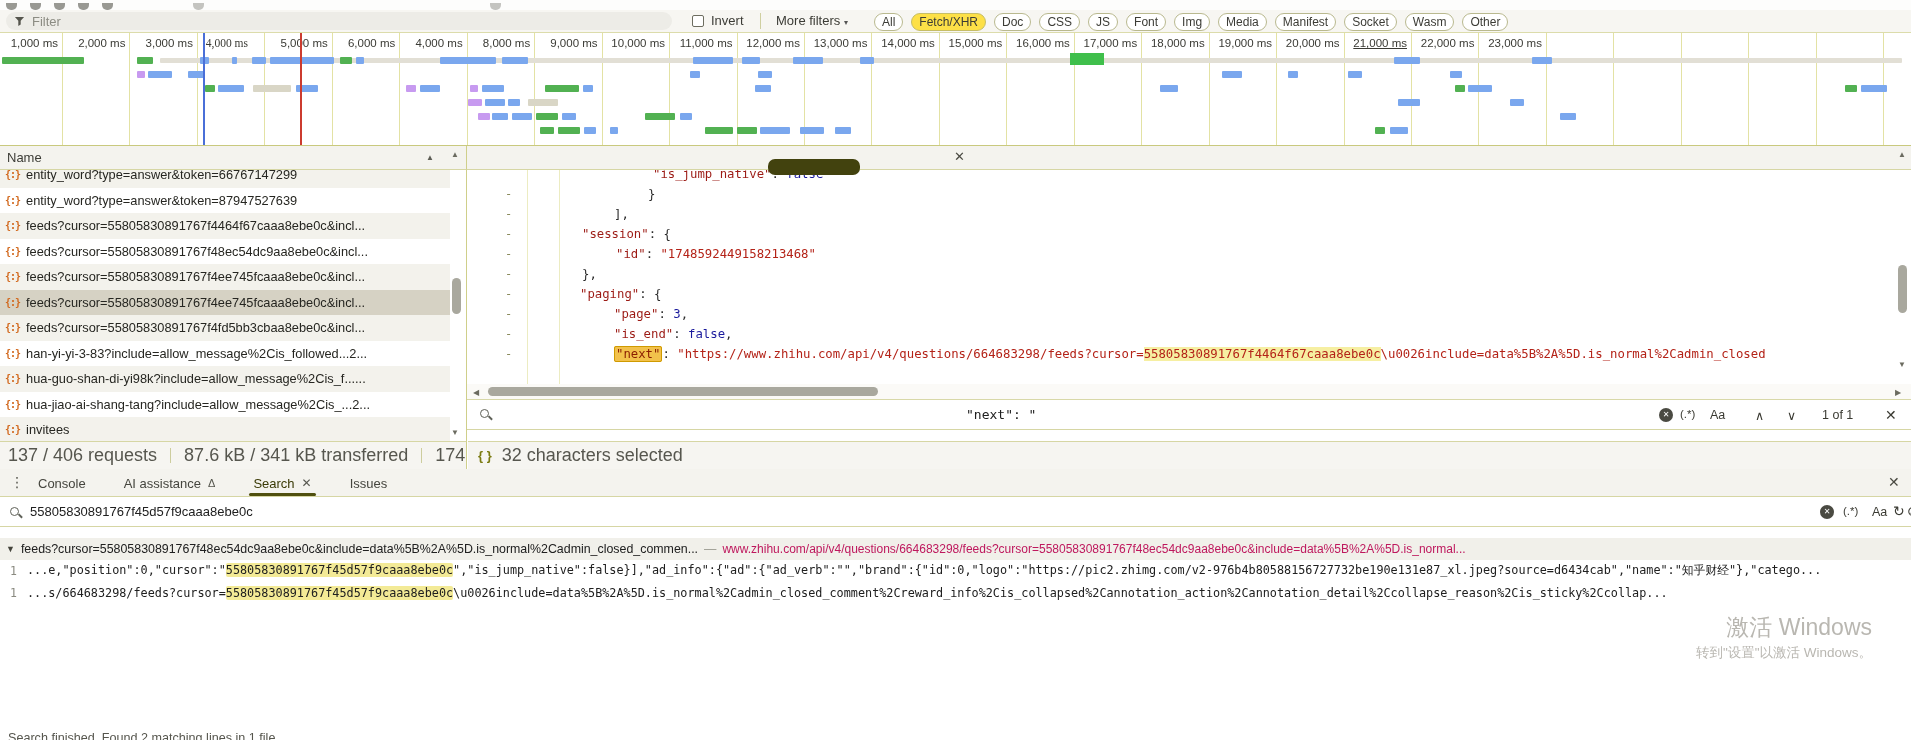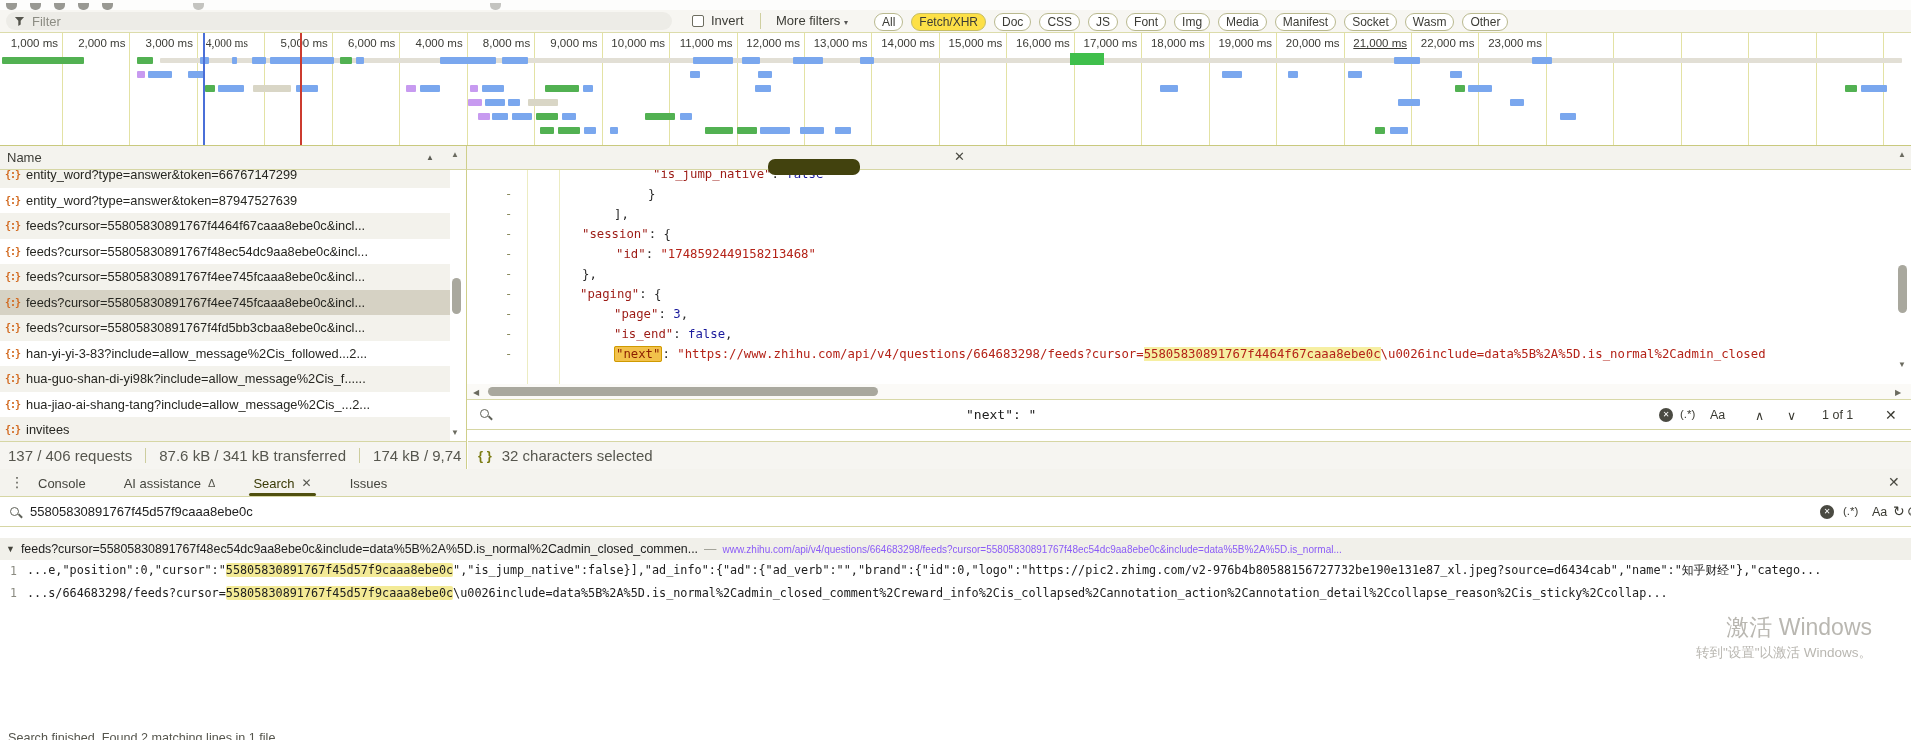--- a/index.html
+++ b/index.html
@@ -73,42 +73,42 @@
   .clear-ic { position:absolute; width:14px; height:14px; background:#4a4a42; border-radius:50%; color:#fff; font-size:8px;
               line-height:14px; text-align:center; }
   .lens { position:relative; width:9px; height:9px; border:1.5px solid #5f6158; border-radius:50%; display:inline-block; flex:none; }
   .lens::after { content:""; position:absolute; width:5px; height:1.5px; background:#5f6158; transform:rotate(45deg); right:-4.5px; bottom:-1.5px; }
 
   
   .status-left { left:0; top:441px; width:467px; height:28px; background:#f6f5f1; border-top:1px solid #d6d6a4; border-right:1px solid #cfcf8a;
                  display:flex; align-items:center; gap:13px; padding-left:8px; overflow:hidden; }
   .status-right { left:468px; top:441px; width:1443px; height:28px; background:#f6f5f1; border-top:1px solid #d6d6a4;
                   display:flex; align-items:center; gap:10px; padding-left:10px; }
-  .st-txt { font-size:15px; color:#56564e; white-space:nowrap; }
+  .st-txt { font-size:18px; color:#56564e; white-space:nowrap; }
   .st-div { width:1px; height:15px; background:#cdcd9e; flex:none; }
   .braces-ic { color:#7a7a10; font-weight:bold; font-size:13px; }
 
   
   .drawer-tabs { left:0; top:469px; width:1911px; height:28px; background:#f4f3ee; border-bottom:1px solid #d6d6a4; }
   .kebab { position:absolute; left:10px; top:5px; font-size:14px; color:#55554d; }
   .dr-row { position:absolute; left:38px; top:0; height:28px; display:flex; gap:38px; align-items:center; }
   .dr-tab { font-size:13px; color:#45453e; display:flex; align-items:center; gap:7px; height:28px; position:relative; }
   .dr-tab.active { color:#3a3a06; }
   .dr-tab.active::after { content:""; position:absolute; left:-4px; right:-4px; bottom:1px; height:3px; background:#50500f; border-radius:2px; }
   .dr-ticon { font-size:11px; color:#55554d; }
   .drawer-close { position:absolute; left:1888px; top:5px; font-size:14px; color:#4a4a42; }
 
   .search-row { left:0; top:497px; width:1911px; height:30px; background:#fff; border-bottom:1px solid #d6d6a4; }
   .search-q { position:absolute; left:30px; top:7px; font-size:13px; color:#202020; }
 
   .result-group { left:0; top:538px; width:1911px; height:22px; background:#f1f0ea; display:flex; align-items:center; gap:6px; padding-left:6px; overflow:hidden; }
   .rg-caret { font-size:9px; color:#44443c; flex:none; }
   .rg-name { font-size:12.4px; color:#202020; white-space:nowrap; }
   .rg-sep { font-size:12.4px; color:#9a9a90; white-space:nowrap; }
-  .rg-url { font-size:10px; color:#8b5cf6; white-space:nowrap; }
+  .rg-url { font-size:12px; color:#be185d; white-space:nowrap; }
   .result-line { position:absolute; left:0; width:1911px; height:22px; display:flex; align-items:center; gap:10px; padding-left:10px; overflow:hidden;
                  font-family:"DejaVu Sans Mono", monospace; }
   .rl-num { font-size:11.5px; color:#8a8a80; flex:none; }
   .rl-text { font-size:11.8px; color:#202020; white-space:pre; }
   .rl-match { background:#f3ea96; border-radius:2px; }
 
   .watermark1 { left:1600px; top:612px; width:272px; text-align:right; font-size:23px; color:#b9b7b1; }
   .watermark2 { left:1600px; top:644px; width:272px; text-align:right; font-size:13.5px; color:#b9b7b1; }
   .finished-note { left:8px; top:731px; font-size:12.6px; color:#56564e; white-space:nowrap; }
 </style>

